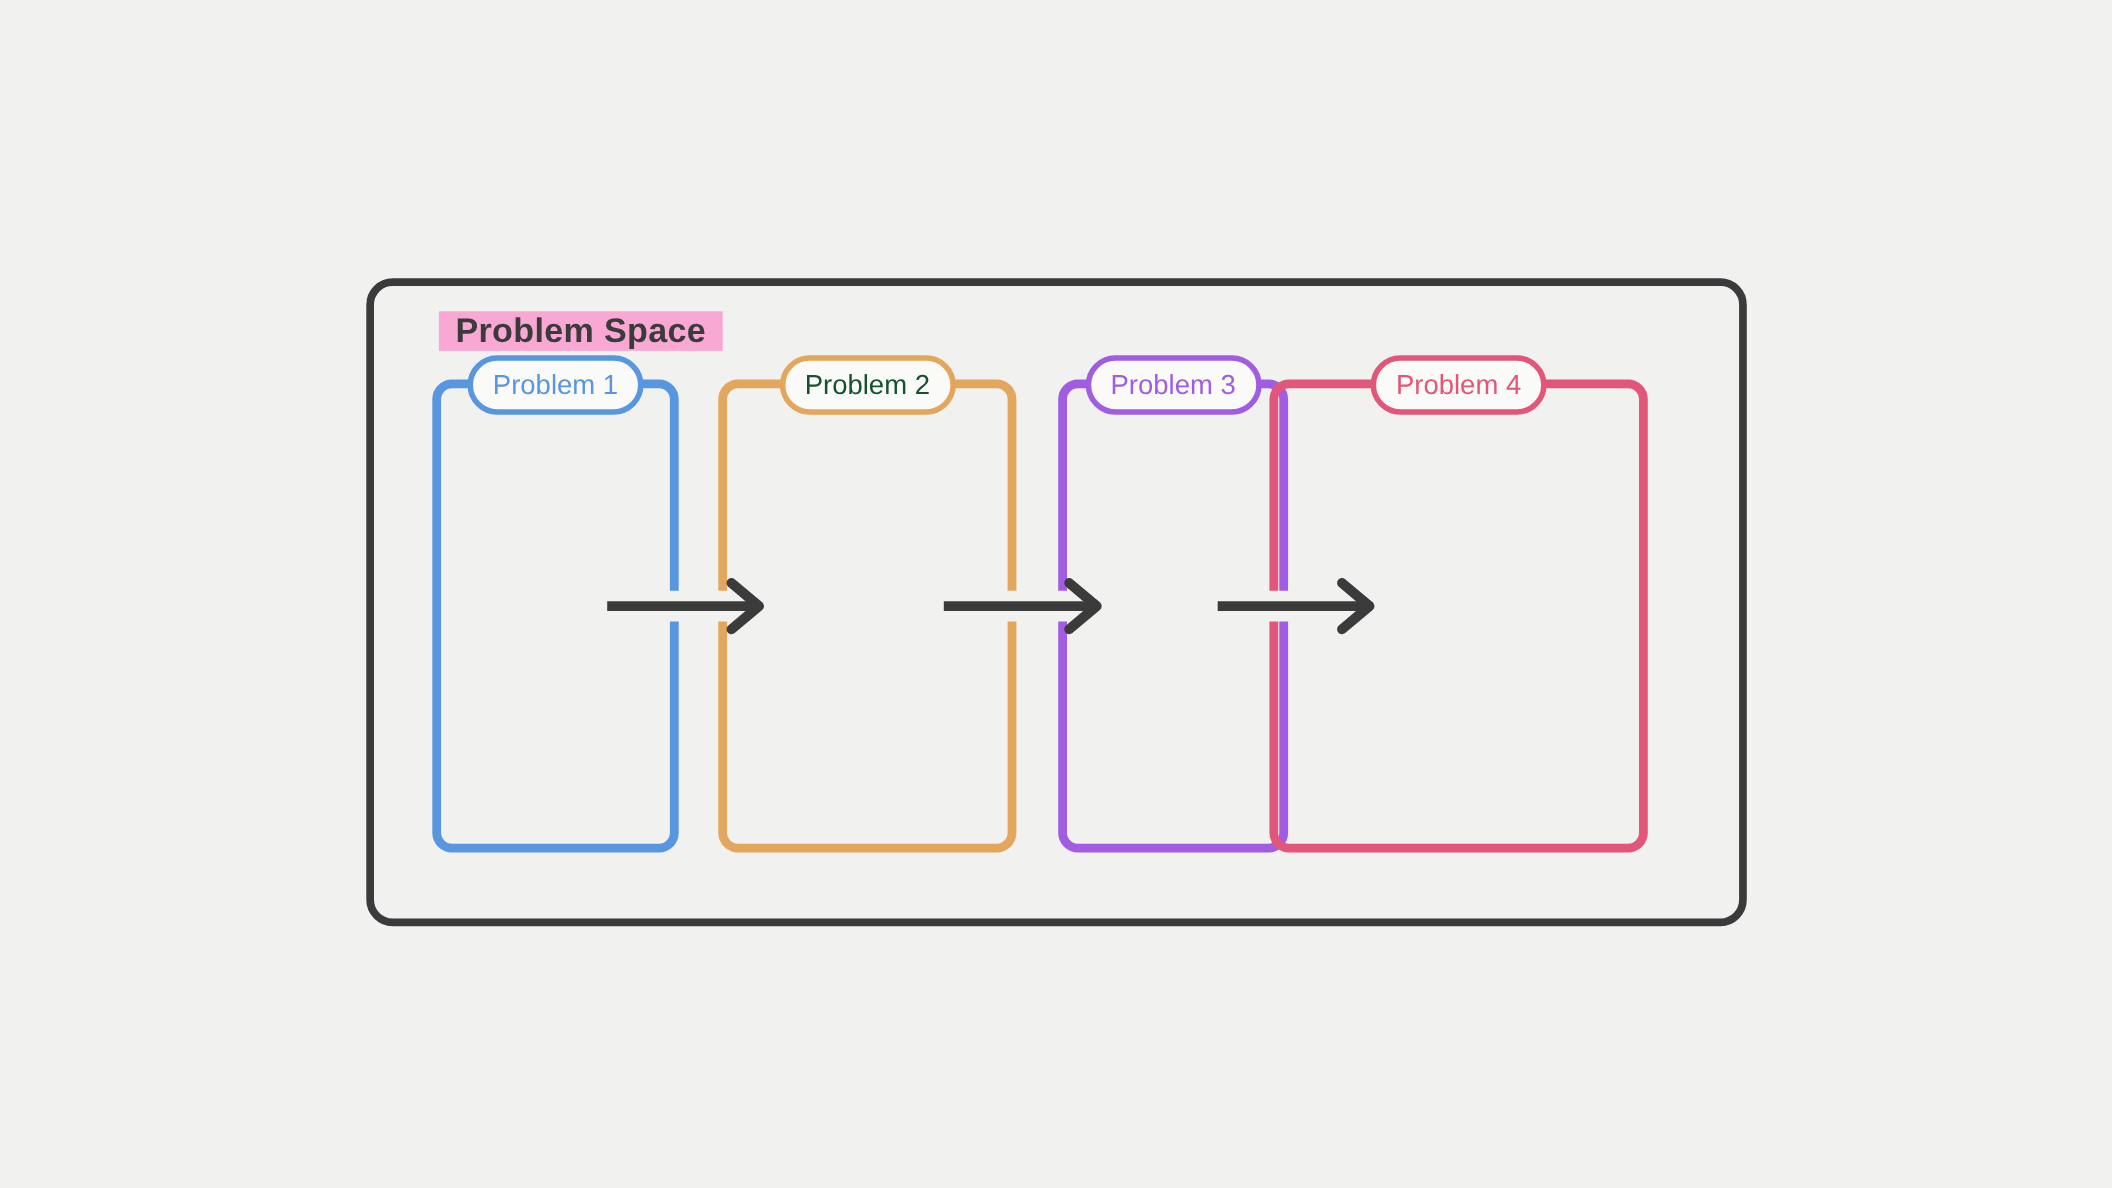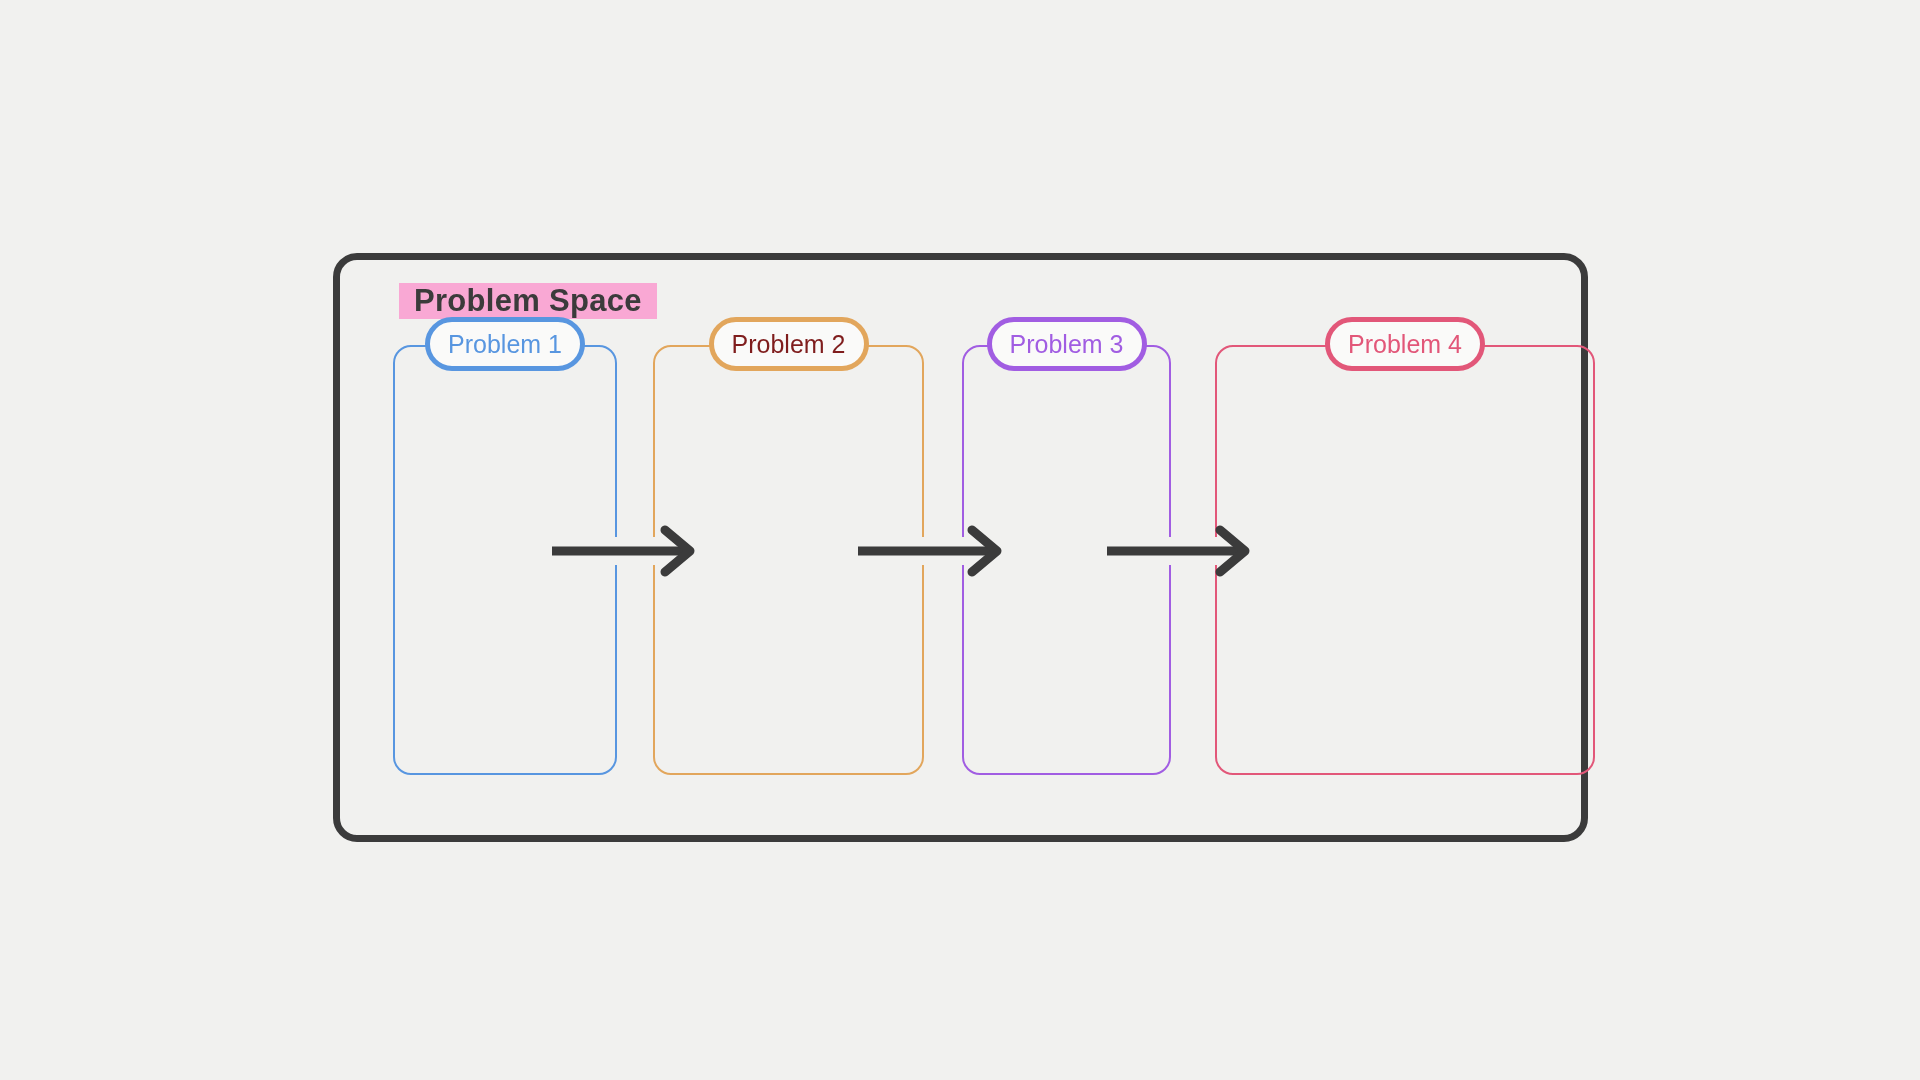--- a/index.html
+++ b/index.html
@@ -30,28 +30,28 @@
     font-size: 31px;
     font-weight: bold;
     color: #3b3b3b;
     white-space: nowrap;
     letter-spacing: 0.3px;
   }
   .node {
     position: absolute;
     top: 345px;
     height: 430px;
-    border: 2px solid #f97316;
+    border: 8px solid #f97316;
     border-radius: 18px;
     box-sizing: border-box;
   }
   .node-1 { left: 393px;  width: 224px; }
   .node-2 { left: 653px;  width: 271px; }
   .node-3 { left: 962px;  width: 209px; }
-  .node-4 { left: 1215px; width: 380px; }
+  .node-4 { left: 1154px; width: 344px; }
   .pill {
     position: absolute;
     top: -30px;
     left: 50%;
     transform: translateX(-50%);
     width: 160px;
     height: 54px;
     border: 5px solid #888;
     border-radius: 27px;
     background: #fafaf9;
@@ -83,21 +83,21 @@
   <div class="frame-title" style="color: rgb(59, 59, 59); background-color: #f9a8d4; margin-top: 44px;">Problem Space</div>
 
   <div class="node node-1" style="border-color: rgb(88, 150, 224);">
     <div class="pill" style="border-color: rgb(88, 150, 224);">
       <span class="pill-label" style="color: rgb(88, 150, 224);">Problem 1</span>
     </div>
   </div>
 
   <div class="node node-2" style="border-color: rgb(226, 166, 92);">
     <div class="pill" style="border-color: rgb(226, 166, 92);">
-      <span class="pill-label" style="color: #7f1d1d;">Problem 2</span>
+      <span class="pill-label" style="color: #14532d;">Problem 2</span>
     </div>
   </div>
 
   <div class="node node-3" style="border-color: rgb(161, 93, 226);">
     <div class="pill" style="border-color: rgb(161, 93, 226); text-align: right;">
       <span class="pill-label" style="color: rgb(161, 93, 226);">Problem 3</span>
     </div>
   </div>
 
   <div class="node node-4" style="border-color: rgb(226, 87, 121);">

